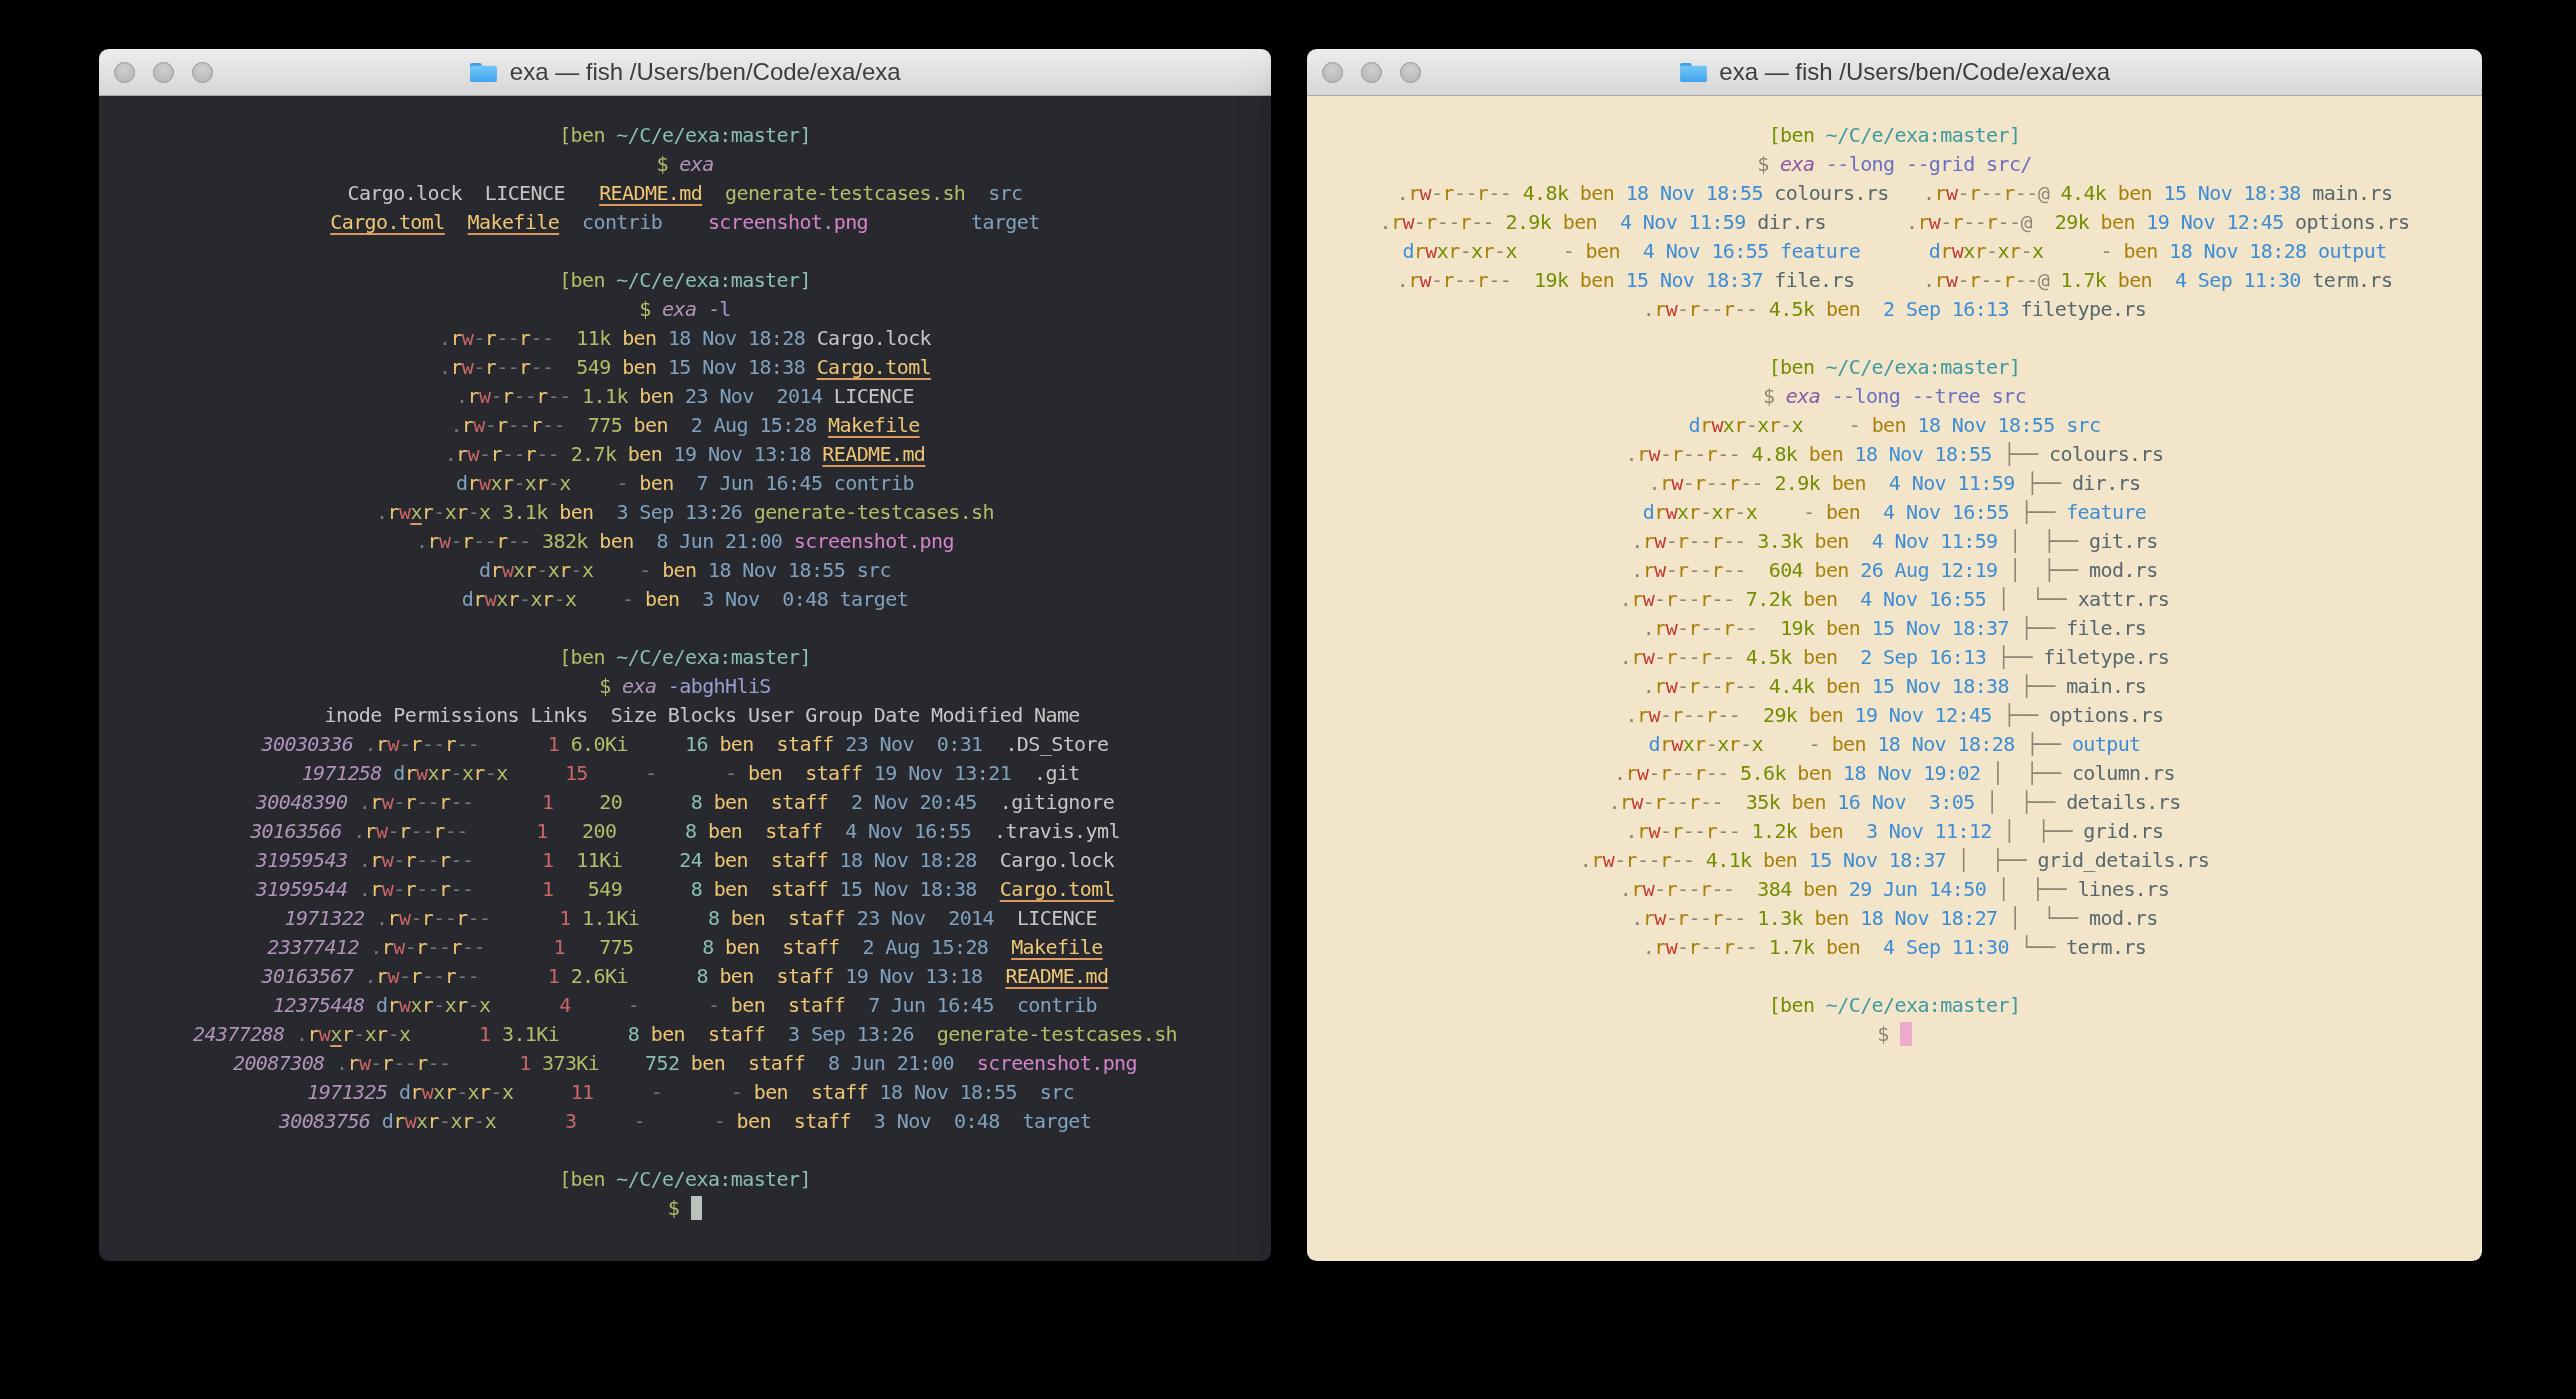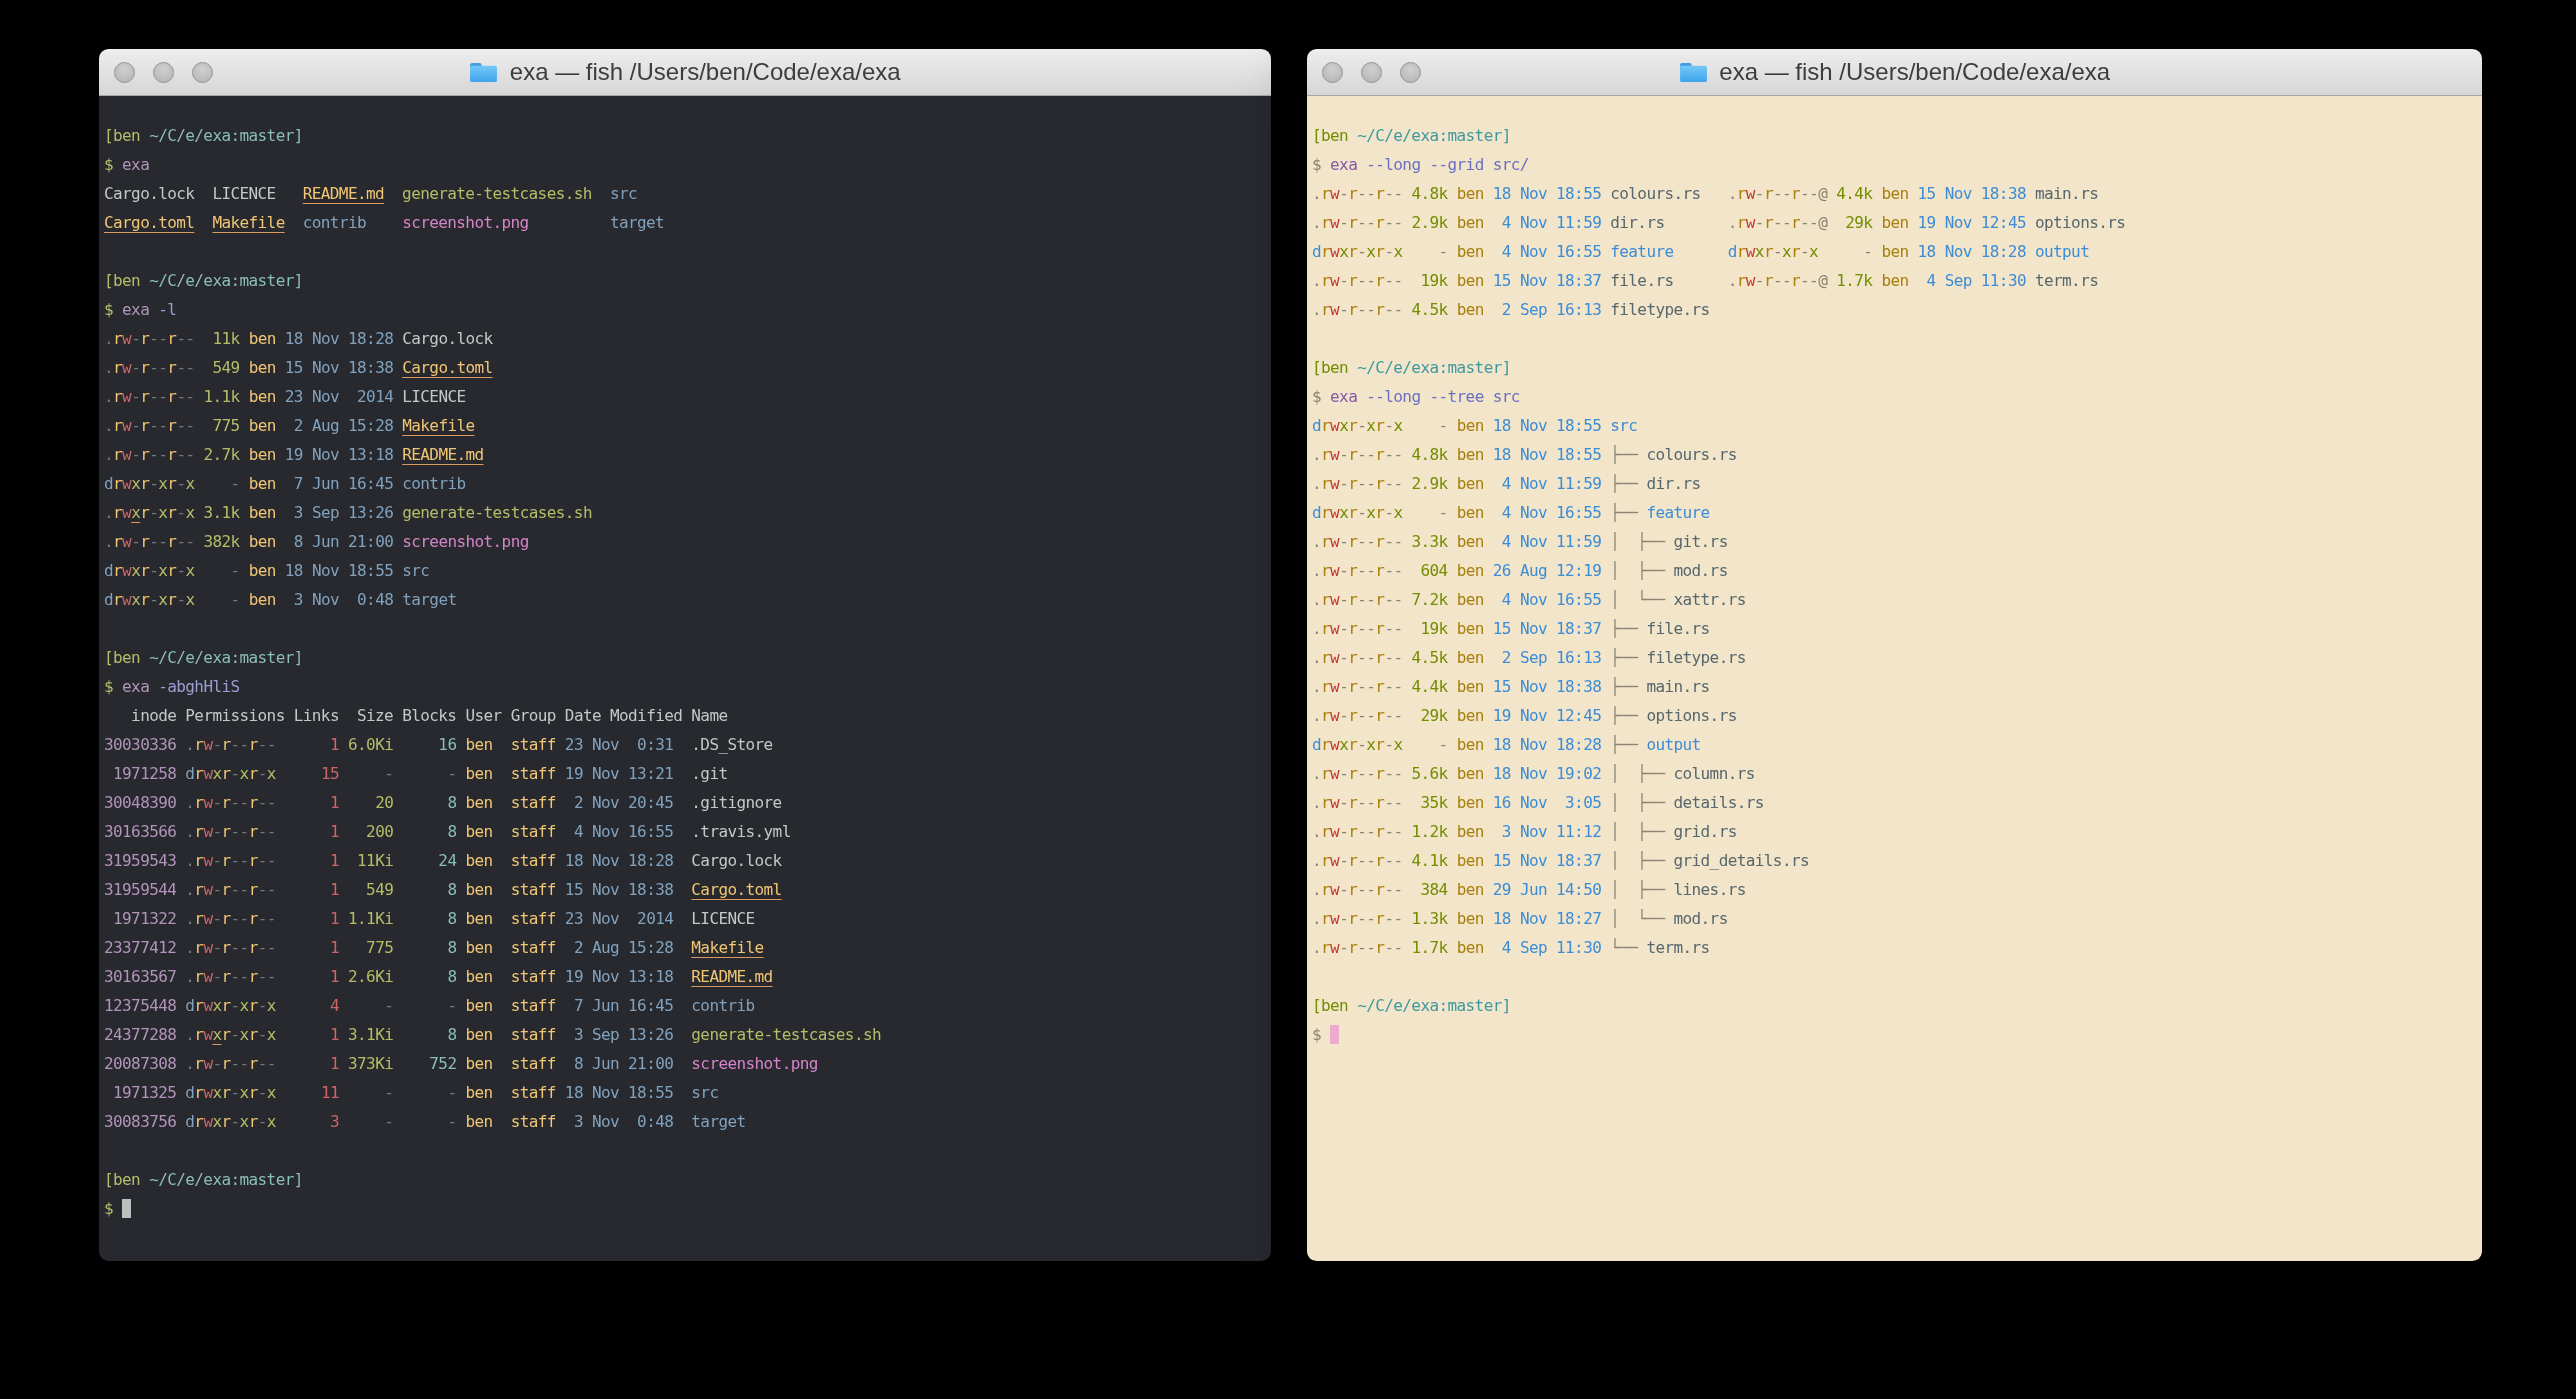--- a/index.html
+++ b/index.html
@@ -13,25 +13,25 @@
   .titlebar{height:46px;background:linear-gradient(#ededed,#d6d6d6);
             border-bottom:1px solid #a8a8a8;display:flex;align-items:center;position:relative;}
   .lights{position:absolute;left:15.3px;top:0;height:100%;display:flex;align-items:center;gap:18px;}
   .light{width:21px;height:21px;border-radius:50%;
          background:radial-gradient(circle at 50% 35%,#d0d0d0,#b2b2b2);
          border:1px solid #949494;box-sizing:border-box;}
   .titletext{flex:1;display:flex;justify-content:center;align-items:center;gap:11.5px;
              font-size:24px;font-weight:500;color:#3d3d3d;}
   .screen{background:var(--bg);height:calc(100% - 47px);box-sizing:border-box;
           padding:25px 5px;font-family:"DejaVu Sans Mono",monospace;
-          font-size:16px;line-height:29px;letter-spacing:-0.6px;white-space:pre;color:var(--fg);}
+          font-size:20px;line-height:29px;letter-spacing:-0.6px;white-space:pre;color:var(--fg);text-align:center;}
   .line{height:29px;}
   .c-fg{color:var(--fg);} .c-gy{color:var(--gy);} .c-rd{color:var(--rd);}
   .c-yl{color:var(--yl);} .c-gn{color:var(--gn);} .c-bl{color:var(--bl);}
-  .c-aq{color:var(--aq);} .c-pu{color:var(--pu);} .c-pe{color:var(--pe);}
+  .c-aq{color:var(--aq);} .c-pu{color:var(--pu);font-style:italic;} .c-pe{color:var(--pe);}
   .c-pk{color:var(--pk);margin-top:36px;}
   .c-ylu{color:var(--yl);text-decoration:underline;text-decoration-color:var(--ul);text-underline-offset:3.8px;}
   .c-hdu{color:var(--fg);text-underline-offset:3.8px;}
   .c-cur{background:var(--cur);}
   .u{text-decoration:underline;text-decoration-color:var(--ul);text-underline-offset:3.8px;}
 </style>
 </head>
 <body>
 
 <div class="window" id="window-left">

